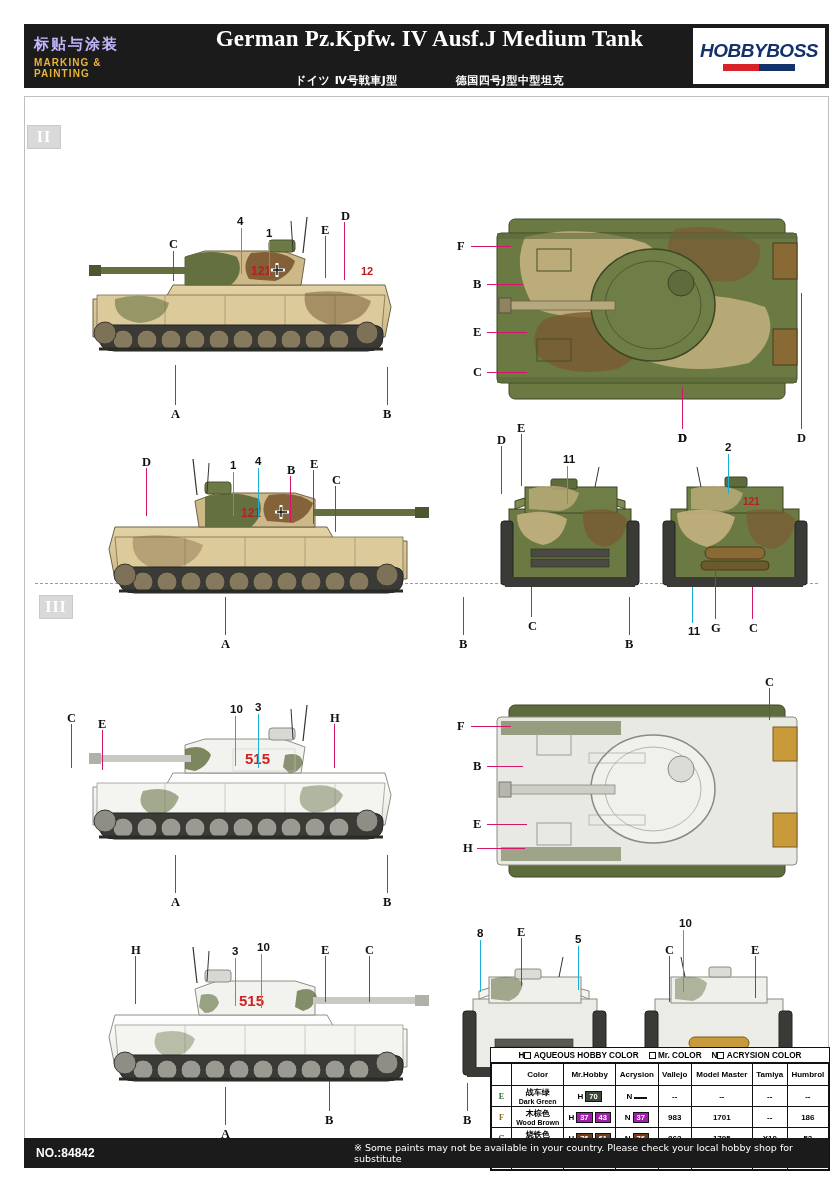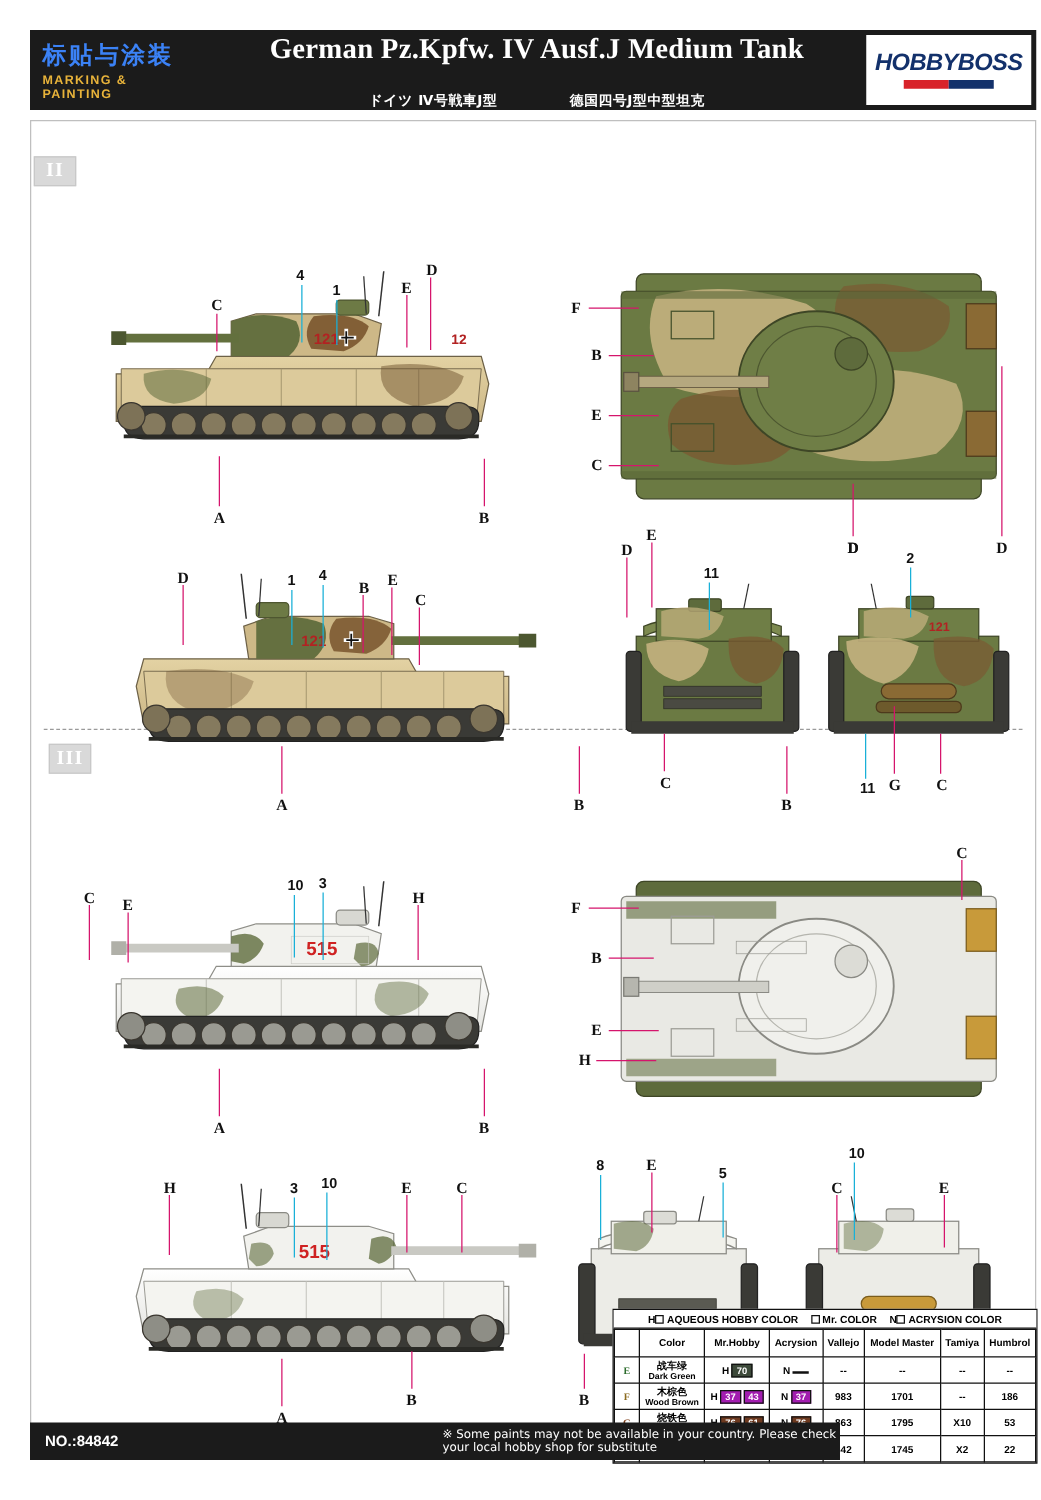--- a/index.html
+++ b/index.html
@@ -20,21 +20,21 @@
     position:absolute; left:14px; top:14px; width:805px; height:64px;
     background:#1b1b1b;
     display:flex; align-items:stretch;
   }
   .hdr-left {
     width:142px; color:#fff; padding:6px 6px 4px 10px;
     display:flex; flex-direction:column; justify-content:center;
   }
   .hdr-cn {
     font-family:"DejaVu Sans", sans-serif;
-    font-size:19px; letter-spacing:2px; font-weight:bold; color:#3b82f6;
+    font-size:15px; letter-spacing:2px; font-weight:bold; color:#c4b5fd;
     line-height:1.25;
   }
   .hdr-en {
     font-size:10px; letter-spacing:1.1px; font-weight:bold; color:#e8b33a;
     margin-top:3px;
   }
   .hdr-center {
     flex:1; display:flex; flex-direction:column; align-items:center; justify-content:space-between;
     padding-top:2px;
   }
@@ -91,21 +91,21 @@
     position:absolute; font-family:"Liberation Serif", serif;
     font-weight:bold; font-size:12.5px; color:#111;
   }
   .lbl.num { font-family:"Liberation Sans", sans-serif; font-size:11.5px; }
   .leader { position:absolute; background:#d5146c; width:1px; }
   .leader.cyan { background:#19b0d8; }
   .leader.h { height:1px; width:auto; }
 
   
   .footer {
-    position:absolute; left:14px; top:1128px; width:648px; height:30px;
+    position:absolute; left:14px; top:1128px; width:805px; height:30px;
     background:#1b1b1b; display:flex; align-items:center;
   }
   .footer .no {
     color:#fff; font-size:12px; font-weight:bold; padding-left:12px;
     font-family:"Liberation Sans", sans-serif;
   }
   .footer .note {
     position:absolute; left:330px; color:#fff; font-size:9.5px;
     font-family:"DejaVu Sans", sans-serif;
   }

